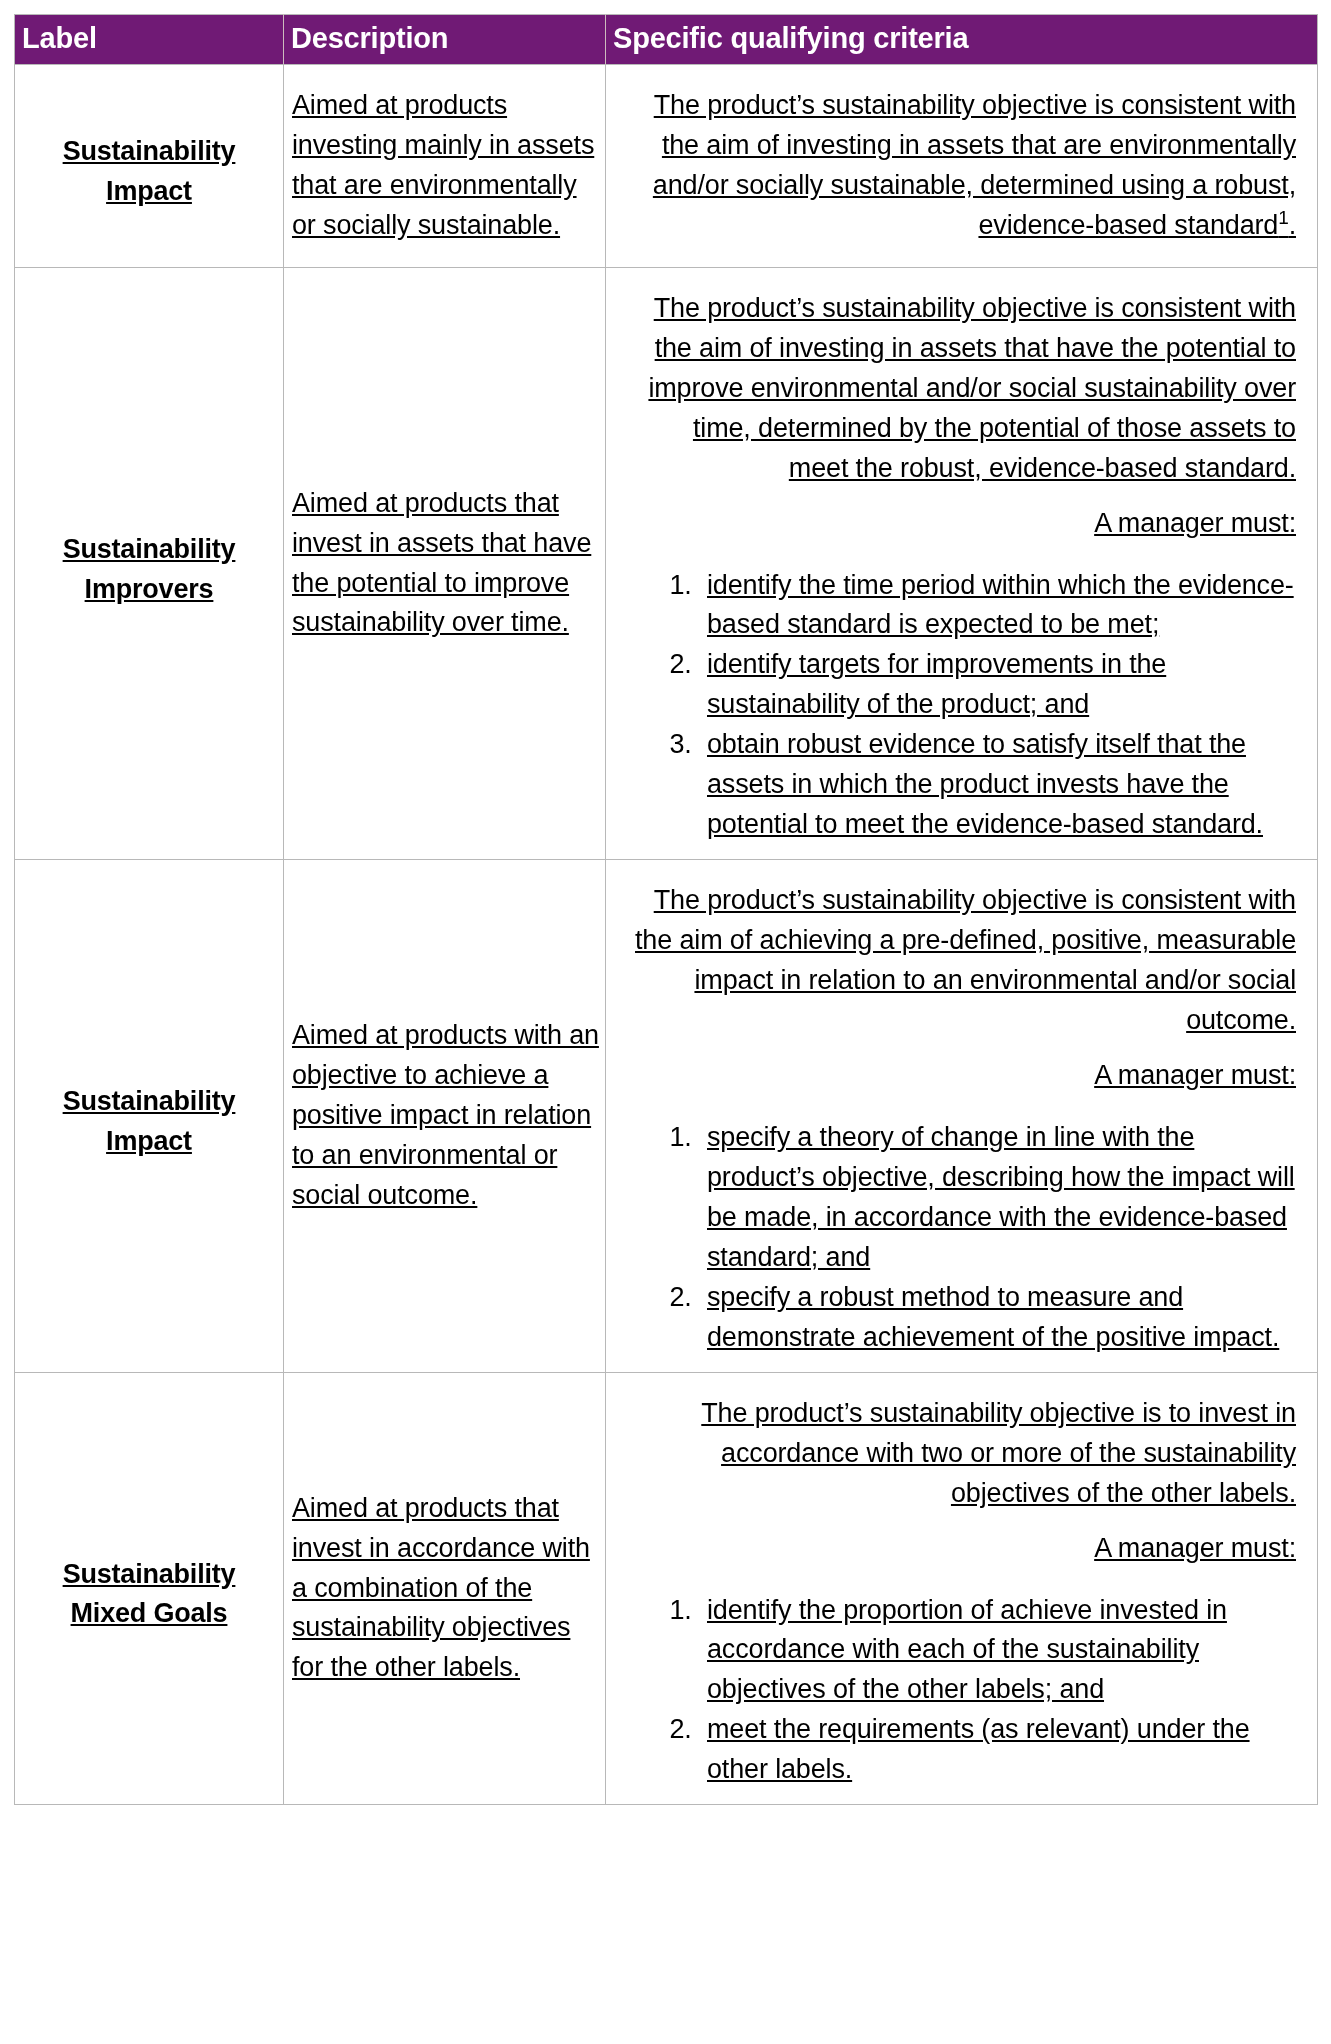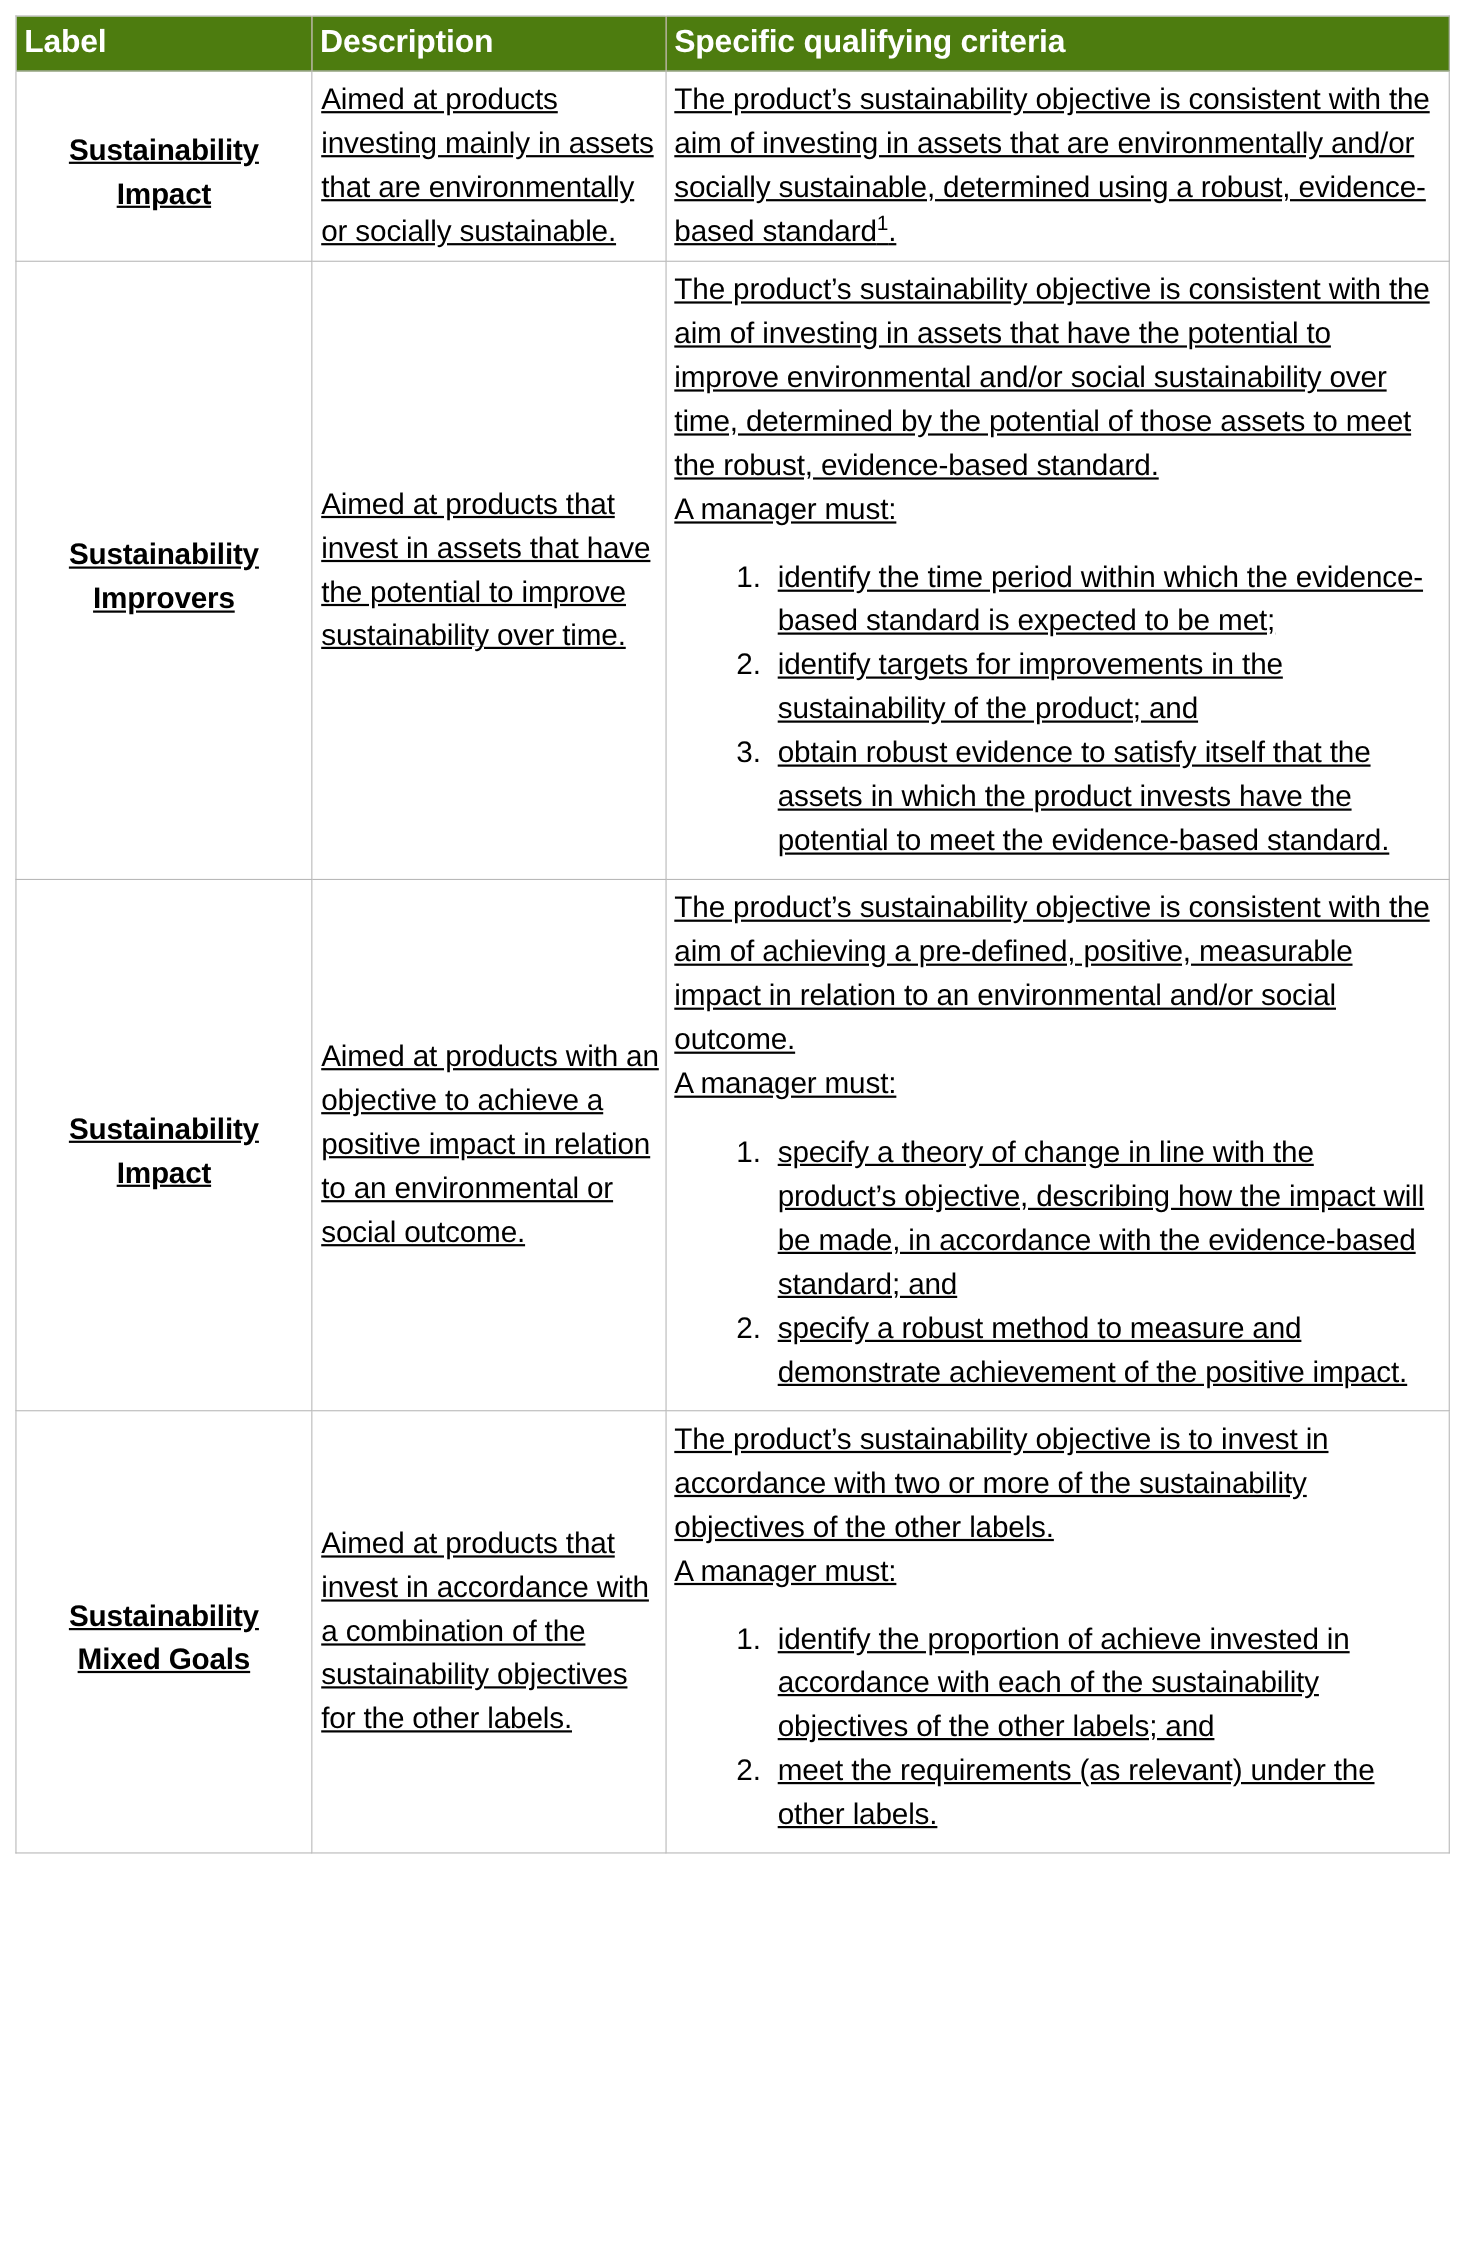--- a/index.html
+++ b/index.html
@@ -28,21 +28,21 @@
     border-collapse: collapse;
     table-layout: fixed;
     border: 1px solid #b8b8b8;
   }
 
   table.criteria-table col.c-label       { width: 269px; }
   table.criteria-table col.c-description { width: 322px; }
   table.criteria-table col.c-criteria    { width: 712px; }
 
   thead th {
-    background: #4d7c0f;
+    background: #701a75;
     color: #ffffff;
     font-size: 29px;
     font-weight: bold;
     text-align: left;
     vertical-align: middle;
     padding: 9px 0 11px 7px;
     border-left: 1px solid #cdbcbe;
     border-right: 1px solid #cdbcbe;
     border-bottom: 1px solid #b8b8b8;
     line-height: 1.0;
@@ -70,21 +70,22 @@
     padding: 6px 4px 6px 8px;
     letter-spacing: -0.15px;
   }
   td.crit-cell {
     padding: 6px 6px 6px 7px;
     vertical-align: top;
     letter-spacing: -0.15px;
   }
 
   td.crit-cell p {
-    margin: 0;
+    margin: 15px;
+    text-align: right;
   }
 
   td.crit-cell ol {
     margin: 22px 0 8px 0;
     padding-left: 86px;
   }
   td.crit-cell ol li {
     margin: 0 16px 0 0;
     padding-left: 8px;
   }

